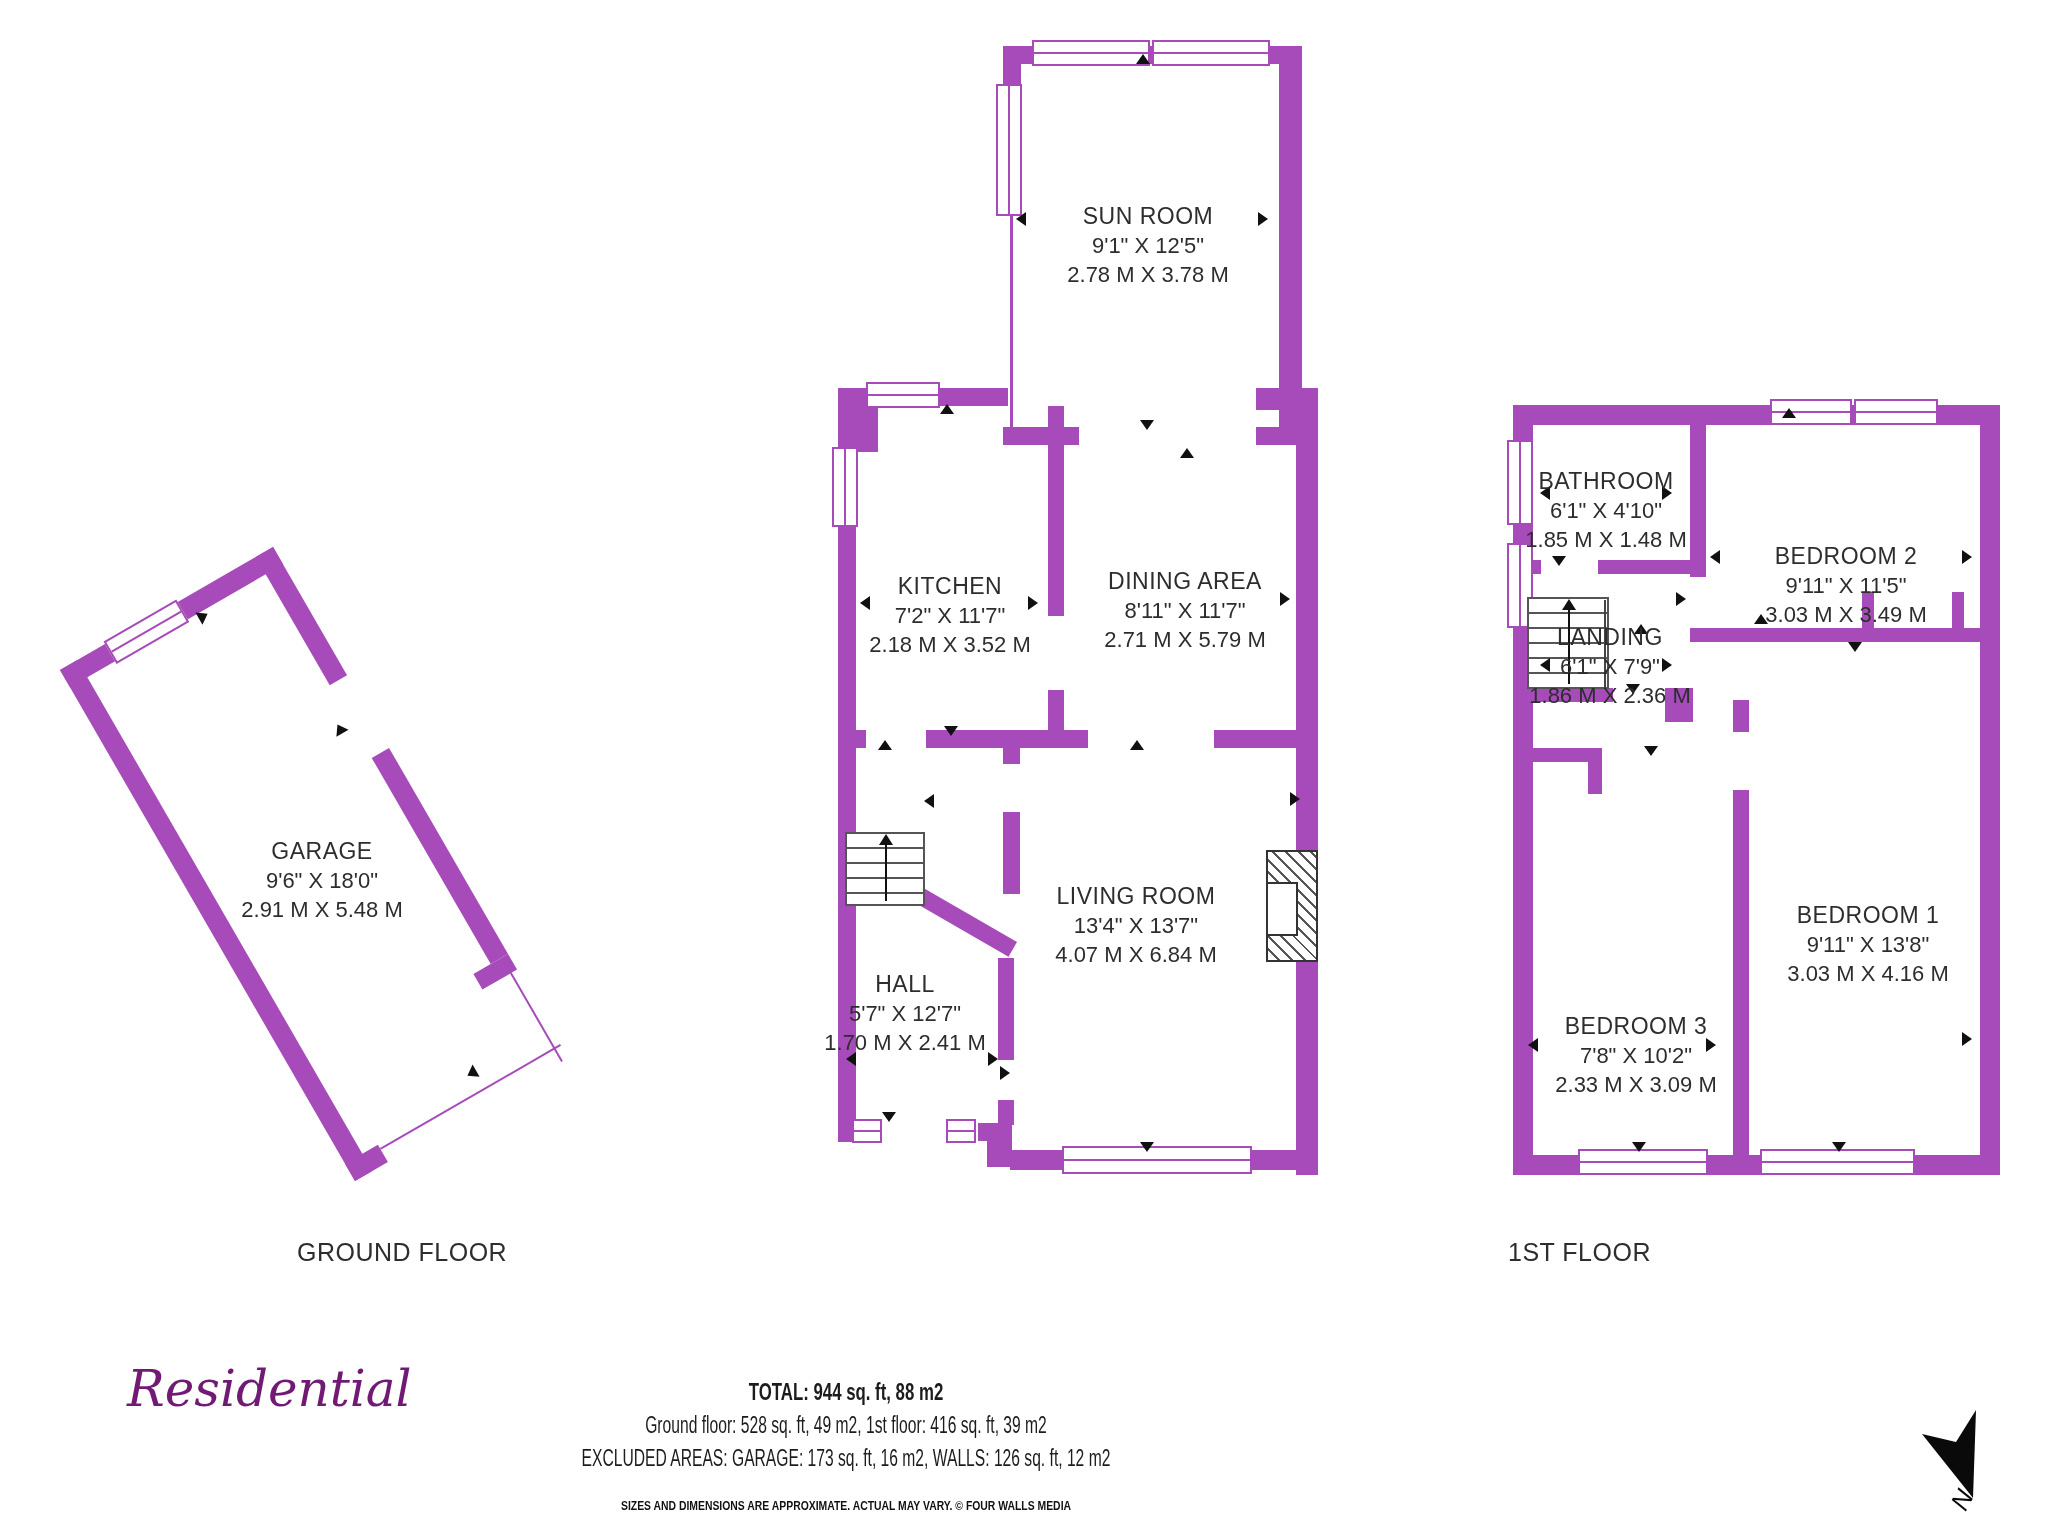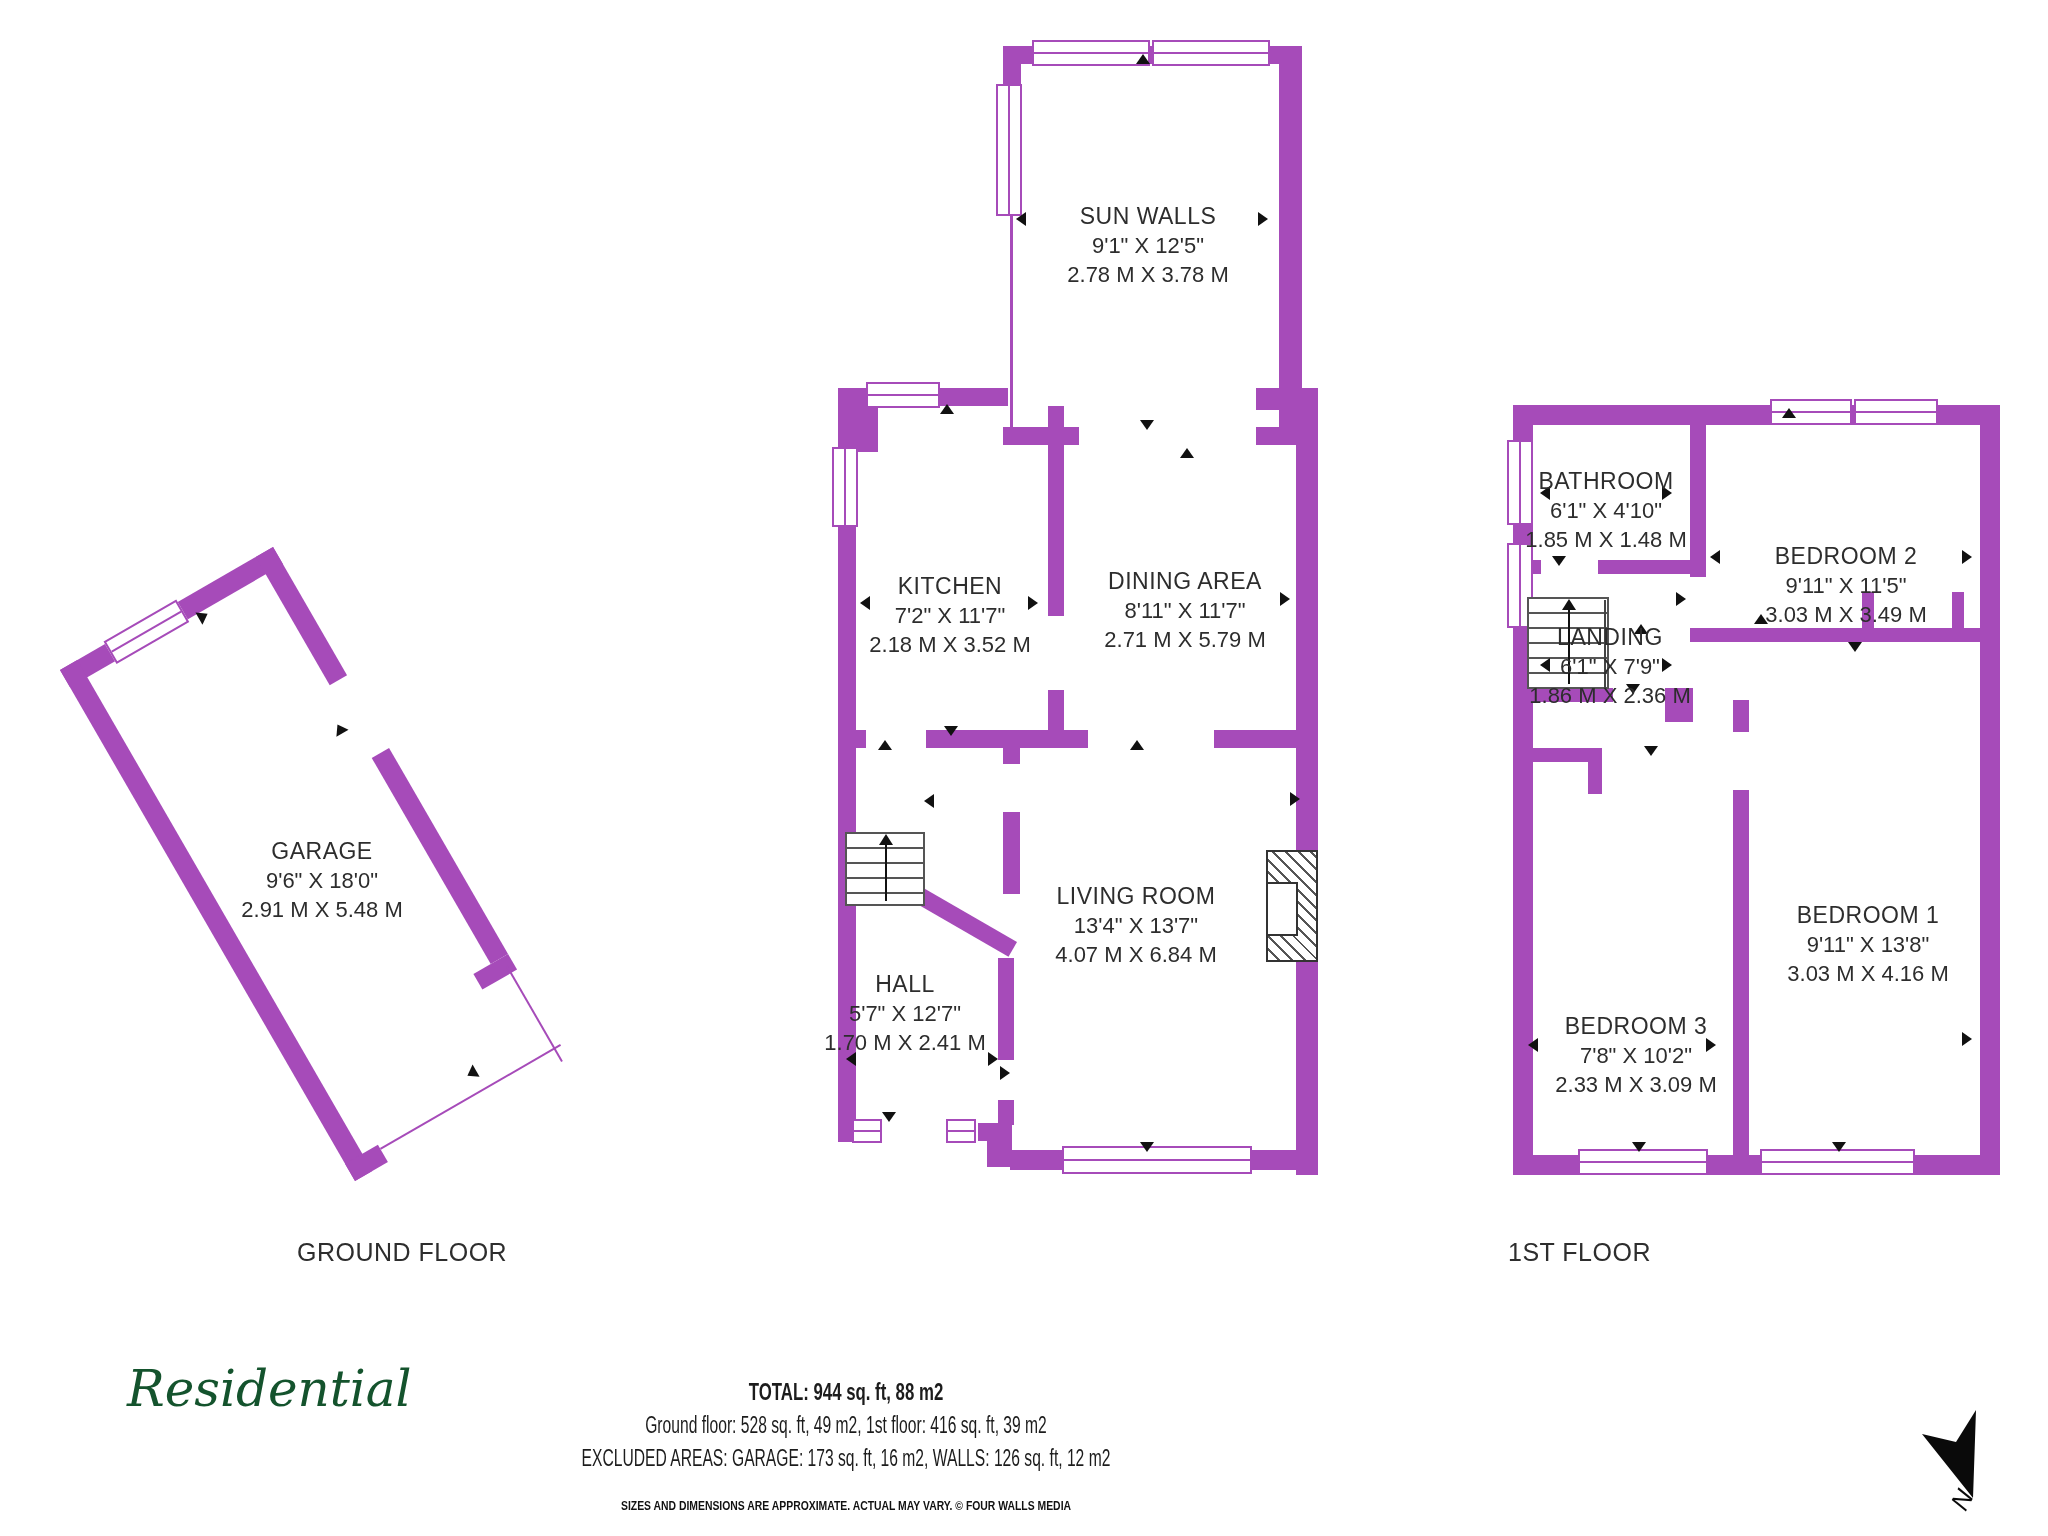--- a/index.html
+++ b/index.html
@@ -48,21 +48,21 @@
   .footer{position:absolute;left:846px;top:1378px;transform:translateX(-50%);text-align:center;color:#1c1c1c;}
   .footer .f1{font-size:24px;font-weight:bold;transform:scaleX(.7);}
   .footer .f2,.footer .f3{font-size:23px;margin-top:6px;transform:scaleX(.68);}
   .footer .f4{font-size:13px;font-weight:bold;margin-top:26px;transform:scaleX(.8);letter-spacing:0px;color:#111;}
   .footer div{white-space:nowrap;}
 
   .logo{position:absolute;left:55px;top:1378px;width:360px;}
   .logo .lg-name{font-family:"Liberation Serif",serif;font-weight:bold;font-size:60px;
     letter-spacing:5px;color:#221e20;line-height:1;}
   .logo .lg-tag{font-family:"DejaVu Serif",serif;font-style:italic;font-size:50px;
-    color:#14532d;margin:-14px 0 8px 72px;line-height:1;}
+    color:#701a75;margin:-14px 0 8px 72px;line-height:1;}
 
   .compass{position:absolute;left:1918px;top:1408px;width:80px;height:110px;}
 </style>
 </head>
 <body>
 
 <div id="canvas">
 
   <div>
 
@@ -123,21 +123,21 @@
     <div class="tri tu" style="left:1130px;top:740px;"></div>
     <div class="tri tl" style="left:924px;top:794px;"></div>
     <div class="tri tr" style="left:1290px;top:792px;"></div>
     <div class="tri tl" style="left:846px;top:1052px;"></div>
     <div class="tri tr" style="left:988px;top:1052px;"></div>
     <div class="tri td" style="left:882px;top:1112px;"></div>
     <div class="tri td" style="left:1140px;top:1142px;"></div>
     <div class="tri tr" style="left:1000px;top:1066px;"></div>
 
     <div class="room-label" style="left:1148px;top:245px;">
-      <div class="rname">SUN WALLS</div>
+      <div class="rname">SUN ROOM</div>
       <div class="rdim">9'1" X 12'5"</div>
       <div class="rdim">2.78 M X 3.78 M</div>
     </div>
     <div class="room-label" style="left:950px;top:615px;">
       <div class="rname">KITCHEN</div>
       <div class="rdim">7'2" X 11'7"</div>
       <div class="rdim">2.18 M X 3.52 M</div>
     </div>
     <div class="room-label" style="left:1185px;top:610px;">
       <div class="rname">DINING AREA</div>

